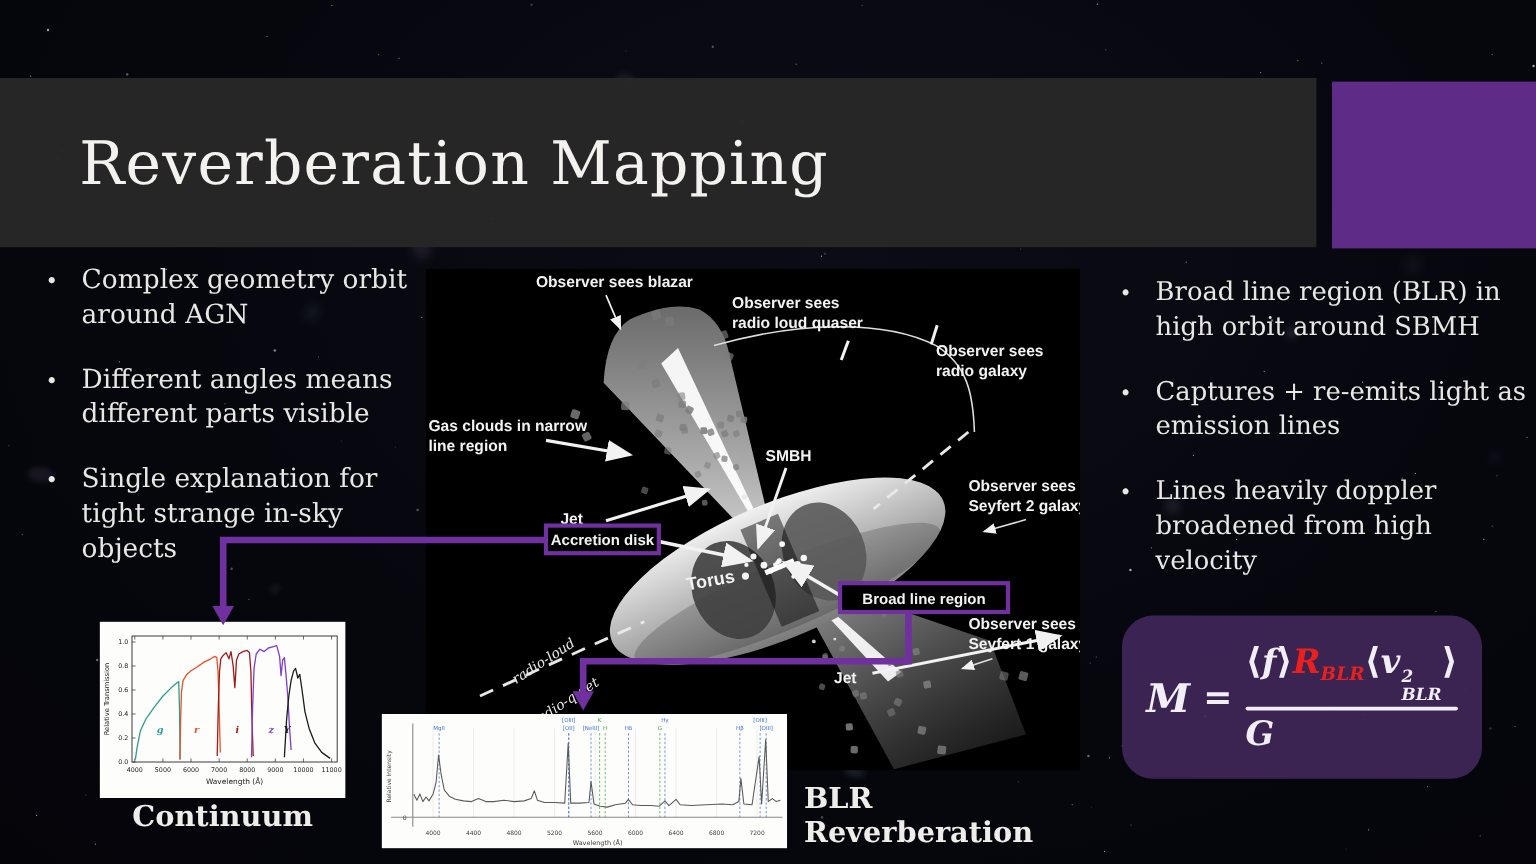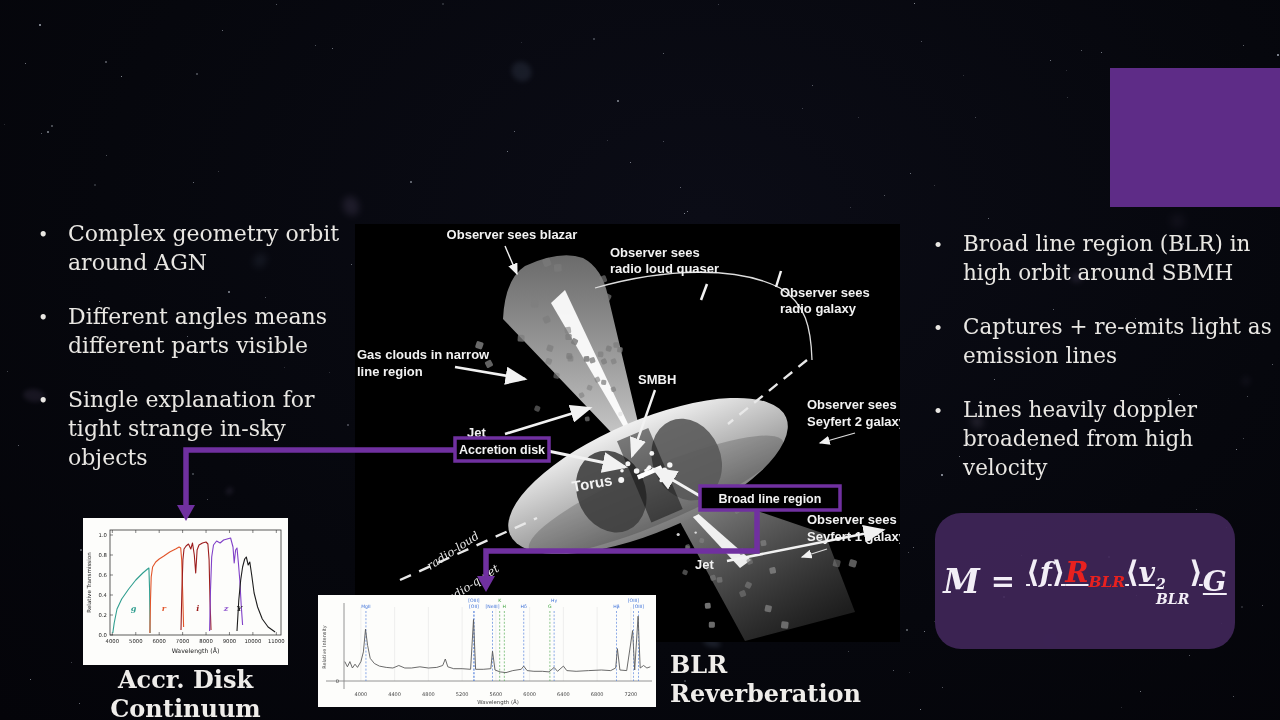--- a/index.html
+++ b/index.html
@@ -38,21 +38,21 @@
            font-family:"DejaVu Serif",serif;font-size:24px;line-height:29px;}
   #cap-accr{left:83px;top:665px;width:205px;text-align:center;}
   #cap-blr{left:670px;top:650px;width:240px;text-align:left;}
 
   #formulaBox{position:absolute;left:935px;top:513px;width:300px;height:136px;
               background:rgba(64,38,88,0.93);border-radius:26px;z-index:3;
               display:flex;align-items:center;justify-content:center;gap:9px;
               font-family:"DejaVu Serif",serif;font-style:italic;font-weight:bold;color:#f2eef6;}
   .fM{font-size:33px;}
   .fEq{font-size:29px;font-style:normal;padding:0 2px;}
-  .frac{display:flex;flex-direction:row;align-items:center;text-decoration:underline;}
+  .frac{display:flex;flex-direction:column;}
   .num{font-size:28px;white-space:nowrap;line-height:1.15;}
   .bar{height:3px;background:#f2eef6;width:100%;margin:2px 0 3px 0;border-radius:2px;}
   .den{font-size:28px;}
   .red{color:#e8211f;}
   .ang{font-family:"DejaVu Sans",sans-serif;font-style:normal;font-size:1.06em;}
   .ssub{font-size:0.55em;vertical-align:-0.35em;}
   .supsub{display:inline-flex;flex-direction:column;align-items:flex-start;
           font-size:0.5em;line-height:1.05;vertical-align:-0.5em;margin-left:1px;}
 
   #connectors{position:absolute;left:0;top:0;z-index:5;pointer-events:none;}
@@ -251,20 +251,23 @@
       <div class="galaxy" style="left: 1047px; top: 638px; width: 6px; height: 5px; background: rgb(200, 180, 154); opacity: 0.21; filter: blur(4px); transform: rotate(46deg);"></div>
       <div class="galaxy" style="left: 529px; top: 678px; width: 13px; height: 12px; background: rgb(154, 134, 184); opacity: 0.23; filter: blur(3.5px); transform: rotate(101deg);"></div>
       <div class="galaxy" style="left: 226px; top: 489px; width: 7px; height: 4px; background: rgb(154, 134, 184); opacity: 0.23; filter: blur(2.8px); transform: rotate(131deg);"></div>
       <div class="galaxy" style="left: 1243px; top: 379px; width: 6px; height: 4px; background: rgb(154, 134, 184); opacity: 0.23; filter: blur(3.6px); transform: rotate(120deg);"></div>
       <div class="galaxy" style="left: 253px; top: 256px; width: 14px; height: 9px; background: rgb(143, 163, 200); opacity: 0.14; filter: blur(4.4px); transform: rotate(127deg);"></div>
       <div class="galaxy" style="left: 113px; top: 554px; width: 12px; height: 12px; background: rgb(143, 163, 200); opacity: 0.2; filter: blur(2.6px); transform: rotate(135deg);"></div>
       <div class="galaxy" style="left: 1072px; top: 273px; width: 9px; height: 9px; background: rgb(154, 134, 184); opacity: 0.21; filter: blur(3.3px); transform: rotate(89deg);"></div>
       <div class="galaxy" style="left: 703px; top: 639px; width: 18px; height: 8px; background: rgb(143, 163, 200); opacity: 0.16; filter: blur(2.5px); transform: rotate(13deg);"></div>
     </div>
 
+  <div id="titlebar">
+    <h1>Reverberation Mapping</h1>
+  </div>
   <div id="accentbox"></div>
 
   <div id="leftcol" class="bullets">
     <div class="bullet">
       <span class="dot">•</span>
       <span class="txt">Complex geometry orbit around AGN</span>
     </div>
     <div class="bullet">
       <span class="dot">•</span>
       <span class="txt">Different angles means different parts visible</span>
@@ -547,21 +550,20 @@
       <line x1="298.55890410958904" y1="16" x2="298.55890410958904" y2="86" stroke="#3a6fd8" stroke-width="0.7" stroke-dasharray="2 1.6" opacity="0.85"></line>
       <text x="298.55890410958904" y="13" text-anchor="middle" font-size="4.6" fill="#3a6fd8" font-family="&quot;DejaVu Sans&quot;,sans-serif">Hβ</text>
       <line x1="315.4356164383562" y1="16" x2="315.4356164383562" y2="86" stroke="#3a6fd8" stroke-width="0.7" stroke-dasharray="2 1.6" opacity="0.85"></line>
       <text x="315.4356164383562" y="7" text-anchor="middle" font-size="4.6" fill="#3a6fd8" font-family="&quot;DejaVu Sans&quot;,sans-serif">[OIII]</text>
       <line x1="320.49863013698626" y1="16" x2="320.49863013698626" y2="86" stroke="#3a6fd8" stroke-width="0.7" stroke-dasharray="2 1.6" opacity="0.85"></line>
       <text x="320.49863013698626" y="13" text-anchor="middle" font-size="4.6" fill="#3a6fd8" font-family="&quot;DejaVu Sans&quot;,sans-serif">[OIII]</text>
       <polyline points="26.8,66.6 29.4,71.8 31.9,66.6 34.4,73.0 37.0,69.2 39.5,72.4 42.9,66.6 45.4,56.9 47.5,34.2 49.6,50.4 52.2,63.3 56.4,68.5 61.4,71.1 68.2,72.4 74.9,73.0 80.8,70.5 86.8,73.0 93.5,73.0 101.9,71.8 110.4,73.0 118.8,72.4 124.7,70.5 127.3,64.0 129.8,71.8 135.7,73.7 144.1,73.7 152.6,74.3 155.5,24.5 157.6,74.3 165.2,74.3 172.8,73.7 174.5,56.2 177.0,75.0 182.1,76.9 188.0,77.6 194.8,75.6 203.2,74.3 205.7,71.1 209.1,75.6 215.9,76.3 224.3,76.3 231.1,76.9 236.1,72.4 239.5,76.3 245.4,71.1 248.8,75.6 258.1,76.3 270.7,75.6 283.4,75.0 292.7,75.6 297.7,73.0 299.4,53.6 301.9,75.0 308.7,75.6 314.6,35.5 316.7,75.0 320.1,21.2 322.2,73.0 325.6,70.5 328.9,73.0 332.3,71.8" fill="none" stroke="#5a5a5a" stroke-width="0.9" stroke-linejoin="round"></polyline>
     </svg>
 
   <div id="cap-accr" class="caption">
-    <div>Accr. Disk</div>
     <div>Continuum</div>
   </div>
   <div id="cap-blr" class="caption">
     <div>BLR</div>
     <div>Reverberation</div>
   </div>
 
   <div id="formulaBox">
     <span class="fM">M</span>
     <span class="fEq">=</span>

